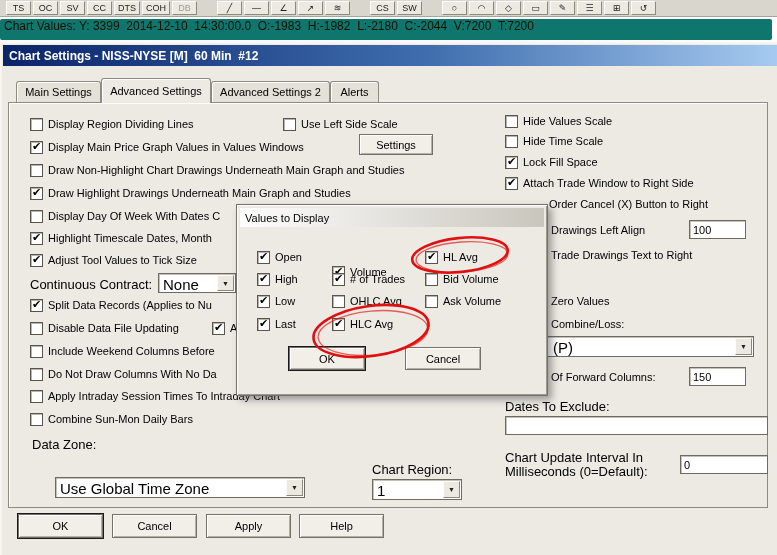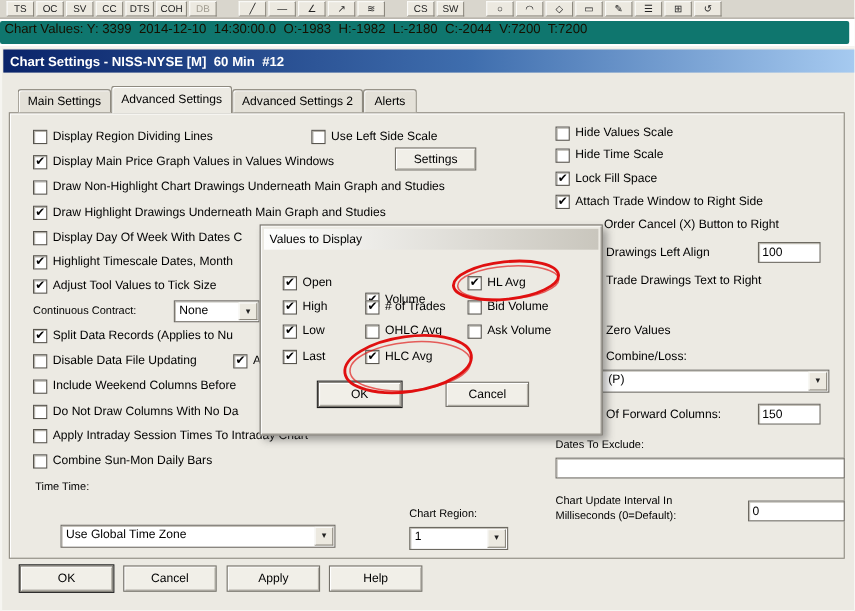--- a/index.html
+++ b/index.html
@@ -24,24 +24,24 @@
   .tab{position:absolute;top:81px;height:21px;background:#e4e1d8;border:1px solid #8e8a80;border-bottom:none;border-radius:3px 3px 0 0;display:flex;align-items:center;justify-content:center;font-size:11px;z-index:3;box-shadow:inset 1px 1px 0 #fff}
   .tab.selected{top:78px;height:25px;background:#eceae3;z-index:5}
   .panel{position:absolute;left:8px;top:102px;width:760px;height:406px;border:1px solid #8e8a80;box-shadow:inset 1px 1px 0 #fff;z-index:2}
 
   
   .row{position:absolute;display:flex;align-items:center;gap:5px;height:14px;z-index:3}
   .cb{width:13px;height:13px;background:#fff;border:1px solid #58554e;box-shadow:inset 1px 1px 0 #b8b5ad;position:relative;flex:0 0 13px}
   .cb[data-checked="true"]::after{content:"✔";position:absolute;left:1px;top:-2px;font-size:11px;color:#000}
   .lbl{font-size:11px;color:#000;white-space:nowrap}
   .frag{position:absolute;font-size:11px;color:#000;white-space:nowrap;z-index:3}
-  .plabel{position:absolute;font-size:10px;color:#000;white-space:nowrap;z-index:3}
+  .plabel{position:absolute;font-size:13px;color:#000;white-space:nowrap;z-index:3}
   .txt{position:absolute;z-index:3;background:#fff;border:1px solid #6d6a62;box-shadow:inset 1px 1px 0 #c4c1b9;font:11px "Liberation Sans",sans-serif;padding:1px 3px;color:#000}
   .combo{position:absolute;z-index:3;background:#fff;border:1px solid #6d6a62;box-shadow:inset 1px 1px 0 #c4c1b9}
-  .combo-text{position:absolute;left:4px;top:2px;font-size:11px;white-space:nowrap;color:#000}
+  .combo-text{position:absolute;left:4px;top:2px;font-size:15px;white-space:nowrap;color:#000}
   .combo.indent .combo-text{left:47px}
   .combo-btn{position:absolute;right:1px;top:1px;bottom:1px;width:17px;background:#ece9e0;border:1px solid;border-color:#fbfbf9 #8c887e #8c887e #fbfbf9;font-size:7px;display:flex;align-items:center;justify-content:center;color:#222}
   .btn{position:absolute;z-index:3;background:#f1efe8;border:1px solid #74716a;box-shadow:inset 1px 1px 0 #fff,inset -1px -1px 0 #b3b0a7;display:flex;align-items:center;justify-content:center;font-size:11px;color:#000;cursor:default}
   .btn.default{box-shadow:0 0 0 1px #1a1a1a,inset 1px 1px 0 #fff,inset -1px -1px 0 #b3b0a7}
 
   
   .popup{position:absolute;left:236px;top:204px;width:312px;height:192px;background:#eceae3;z-index:10;border:1px solid #74716a;box-shadow:inset 1px 1px 0 #fff,inset -1px -1px 0 #9b988f,4px 4px 7px rgba(60,60,60,.45)}
   .popup-title{position:absolute;left:3px;top:3px;right:3px;height:19px;background:linear-gradient(90deg,#fdfdfc,#c9c6bd);display:flex;align-items:center;padding-left:5px;font-size:11px;color:#000;z-index:11}
   .popup .row{z-index:11}
   .popup .btn{z-index:11}
@@ -158,21 +158,21 @@
     <span class="lbl">Do Not Draw Columns With No Da</span>
   </div>
   <div class="row" style="left:30px;top:412px">
     <span class="cb" data-checked="false"></span>
     <span class="lbl">Combine Sun-Mon Daily Bars</span>
   </div>
   <div class="row" style="left:30px;top:389px">
     <span class="cb" data-checked="false"></span>
     <span class="lbl">Apply Intraday Session Times To Intraday Chart</span>
   </div>
-  <span class="plabel" style="left:32px;top:437px">Time Time:</span>
+  <span class="plabel" style="left:32px;top:437px">Data Zone:</span>
   <div class="combo" style="left:55px;top:477px;width:250px;height:21px">
     <span class="combo-text">Use Global Time Zone</span>
     <span class="combo-btn">▼</span>
   </div>
 
   <div class="row" style="left:283px;top:117px">
     <span class="cb" data-checked="false"></span>
     <span class="lbl">Use Left Side Scale</span>
   </div>
   <div class="btn" style="left:359px;top:134px;width:74px;height:21px">Settings</div>

